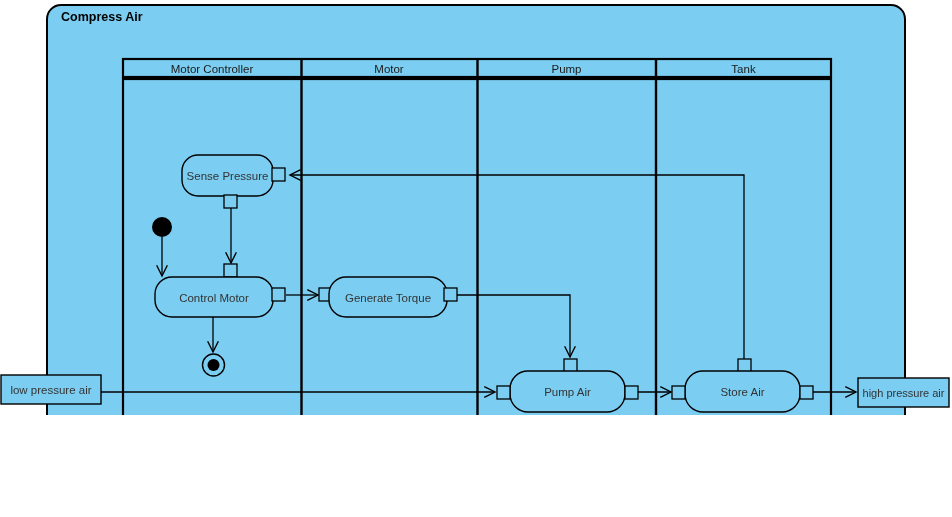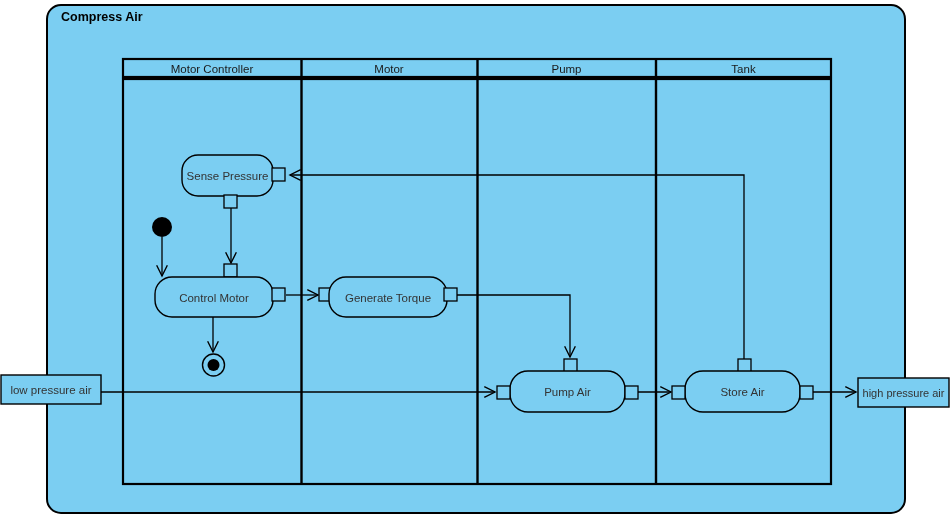--- a/index.html
+++ b/index.html
@@ -1,16 +1,16 @@
 <!DOCTYPE html>
 <html style="--fill: #7BCEF2; --stroke: #000000; --text: #333333;"><head>
 <meta charset="utf-8">
 <style>
   html,body{margin:0;padding:0;background:#ffffff;}
-  .canvas{position:relative;width:952px;height:517px;overflow:hidden;}
+  .canvas{position:relative;width:952px;height:415px;overflow:hidden;}
   svg{display:block;}
   text{font-family:"Liberation Sans",sans-serif;font-size:11.5px;fill:var(--text,#333333);}
   .title-text{font-weight:bold;font-size:12.5px;fill:#000000;}
   .lane-label{fill:#1a1a1a;}
   .shape{fill:var(--fill,#7BCEF2);stroke:var(--stroke,#000000);}
   .frame{stroke-width:2;}
   .pool{fill:none;stroke:var(--stroke,#000);stroke-width:2.2;}
   .lane-line{stroke:var(--stroke,#000);stroke-width:2.4;}
   .node{stroke-width:1.4;}
   .pin{stroke-width:1.3;}

